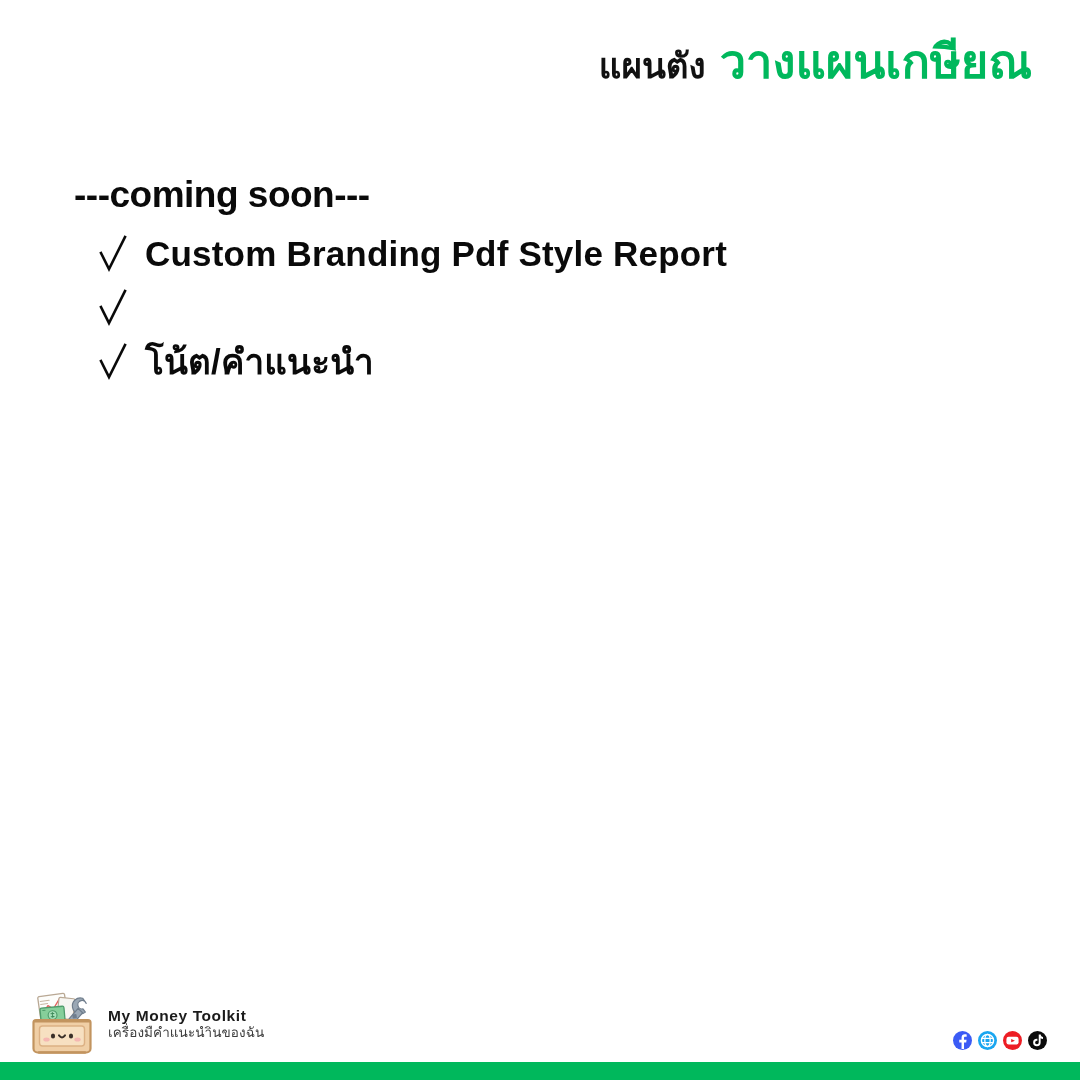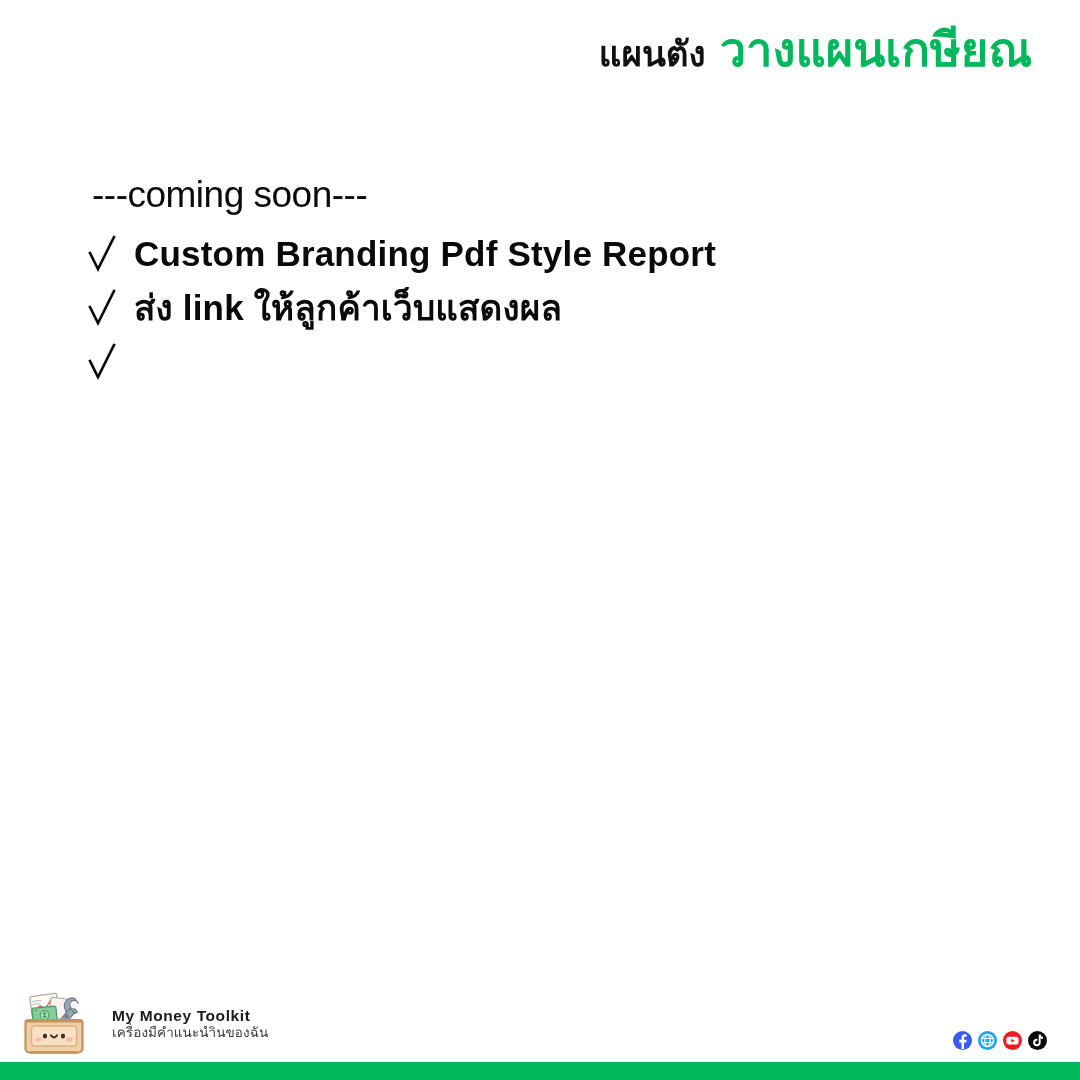--- a/index.html
+++ b/index.html
@@ -18,21 +18,21 @@
 
   .canvas {
     position: absolute;
     inset: 0;
     background: #ffffff;
   }
 
   
   .header {
     position: absolute;
-    top: 26px;
+    top: 38px;
     right: 48px;
     display: flex;
     align-items: baseline;
     gap: 14px;
     white-space: nowrap;
   }
   .header-brand {
     font-size: 35px;
     font-weight: 700;
     color: #111111;
@@ -49,30 +49,29 @@
 
   
   .content {
     position: absolute;
     left: 74px;
     top: 176px;
     right: 60px;
   }
   .coming-soon {
     font-size: 37px;
-    font-weight: 400;
+    font-weight: 700;
     color: #0a0a0a;
     line-height: 1;
     letter-spacing: -0.5px;
     margin-bottom: 20px;
-    margin-left: 18px;
   }
   .feature-list {
     list-style: none;
-    margin: 0;
+    margin: 11px;
     padding: 0;
   }
   .feature-item {
     display: flex;
     align-items: flex-start;
     gap: 18px;
     margin-bottom: 12px;
     padding-left: 14px;
   }
   .check-icon {
@@ -93,25 +92,25 @@
   
   .footer {
     position: absolute;
     left: 0;
     right: 0;
     bottom: 18px;
     height: 92px;
   }
   .brand-block {
     position: absolute;
-    left: 22px;
+    left: 30px;
     bottom: 4px;
     display: flex;
     align-items: center;
-    gap: 26px;
+    gap: 14px;
   }
   .logo-mark {
     width: 64px;
     height: 68px;
     flex: 0 0 auto;
     display: block;
   }
   .logo-mark svg { display: block; }
   .brand-text { display: flex; flex-direction: column; gap: 1px; }
   .brand-name {
@@ -182,29 +181,29 @@
         </span>
         <span class="feature-text">Custom Branding Pdf Style Report</span>
       </li>
 
       <li class="feature-item">
         <span class="check-icon">
           <svg viewBox="0 0 28 42" width="28" height="42" aria-hidden="true">
             <path d="M2 20 L10 36 L26 4" fill="none" stroke="#0a0a0a" stroke-width="2.6" stroke-linecap="square" stroke-linejoin="miter"></path>
           </svg>
         </span>
-        <span class="feature-text">ส่ง link ให้ลูกค้าเว็บแสดงผล</span>
       </li>
 
       <li class="feature-item">
         <span class="check-icon">
           <svg viewBox="0 0 28 42" width="28" height="42" aria-hidden="true">
             <path d="M2 20 L10 36 L26 4" fill="none" stroke="#0a0a0a" stroke-width="2.6" stroke-linecap="square" stroke-linejoin="miter"></path>
           </svg>
         </span>
+        <span class="feature-text">โน้ต/คำแนะนำ</span>
       </li>
 
     </ul>
   </div>
 
   <div class="footer">
 
     <div class="brand-block">
 
       <span class="logo-mark">

